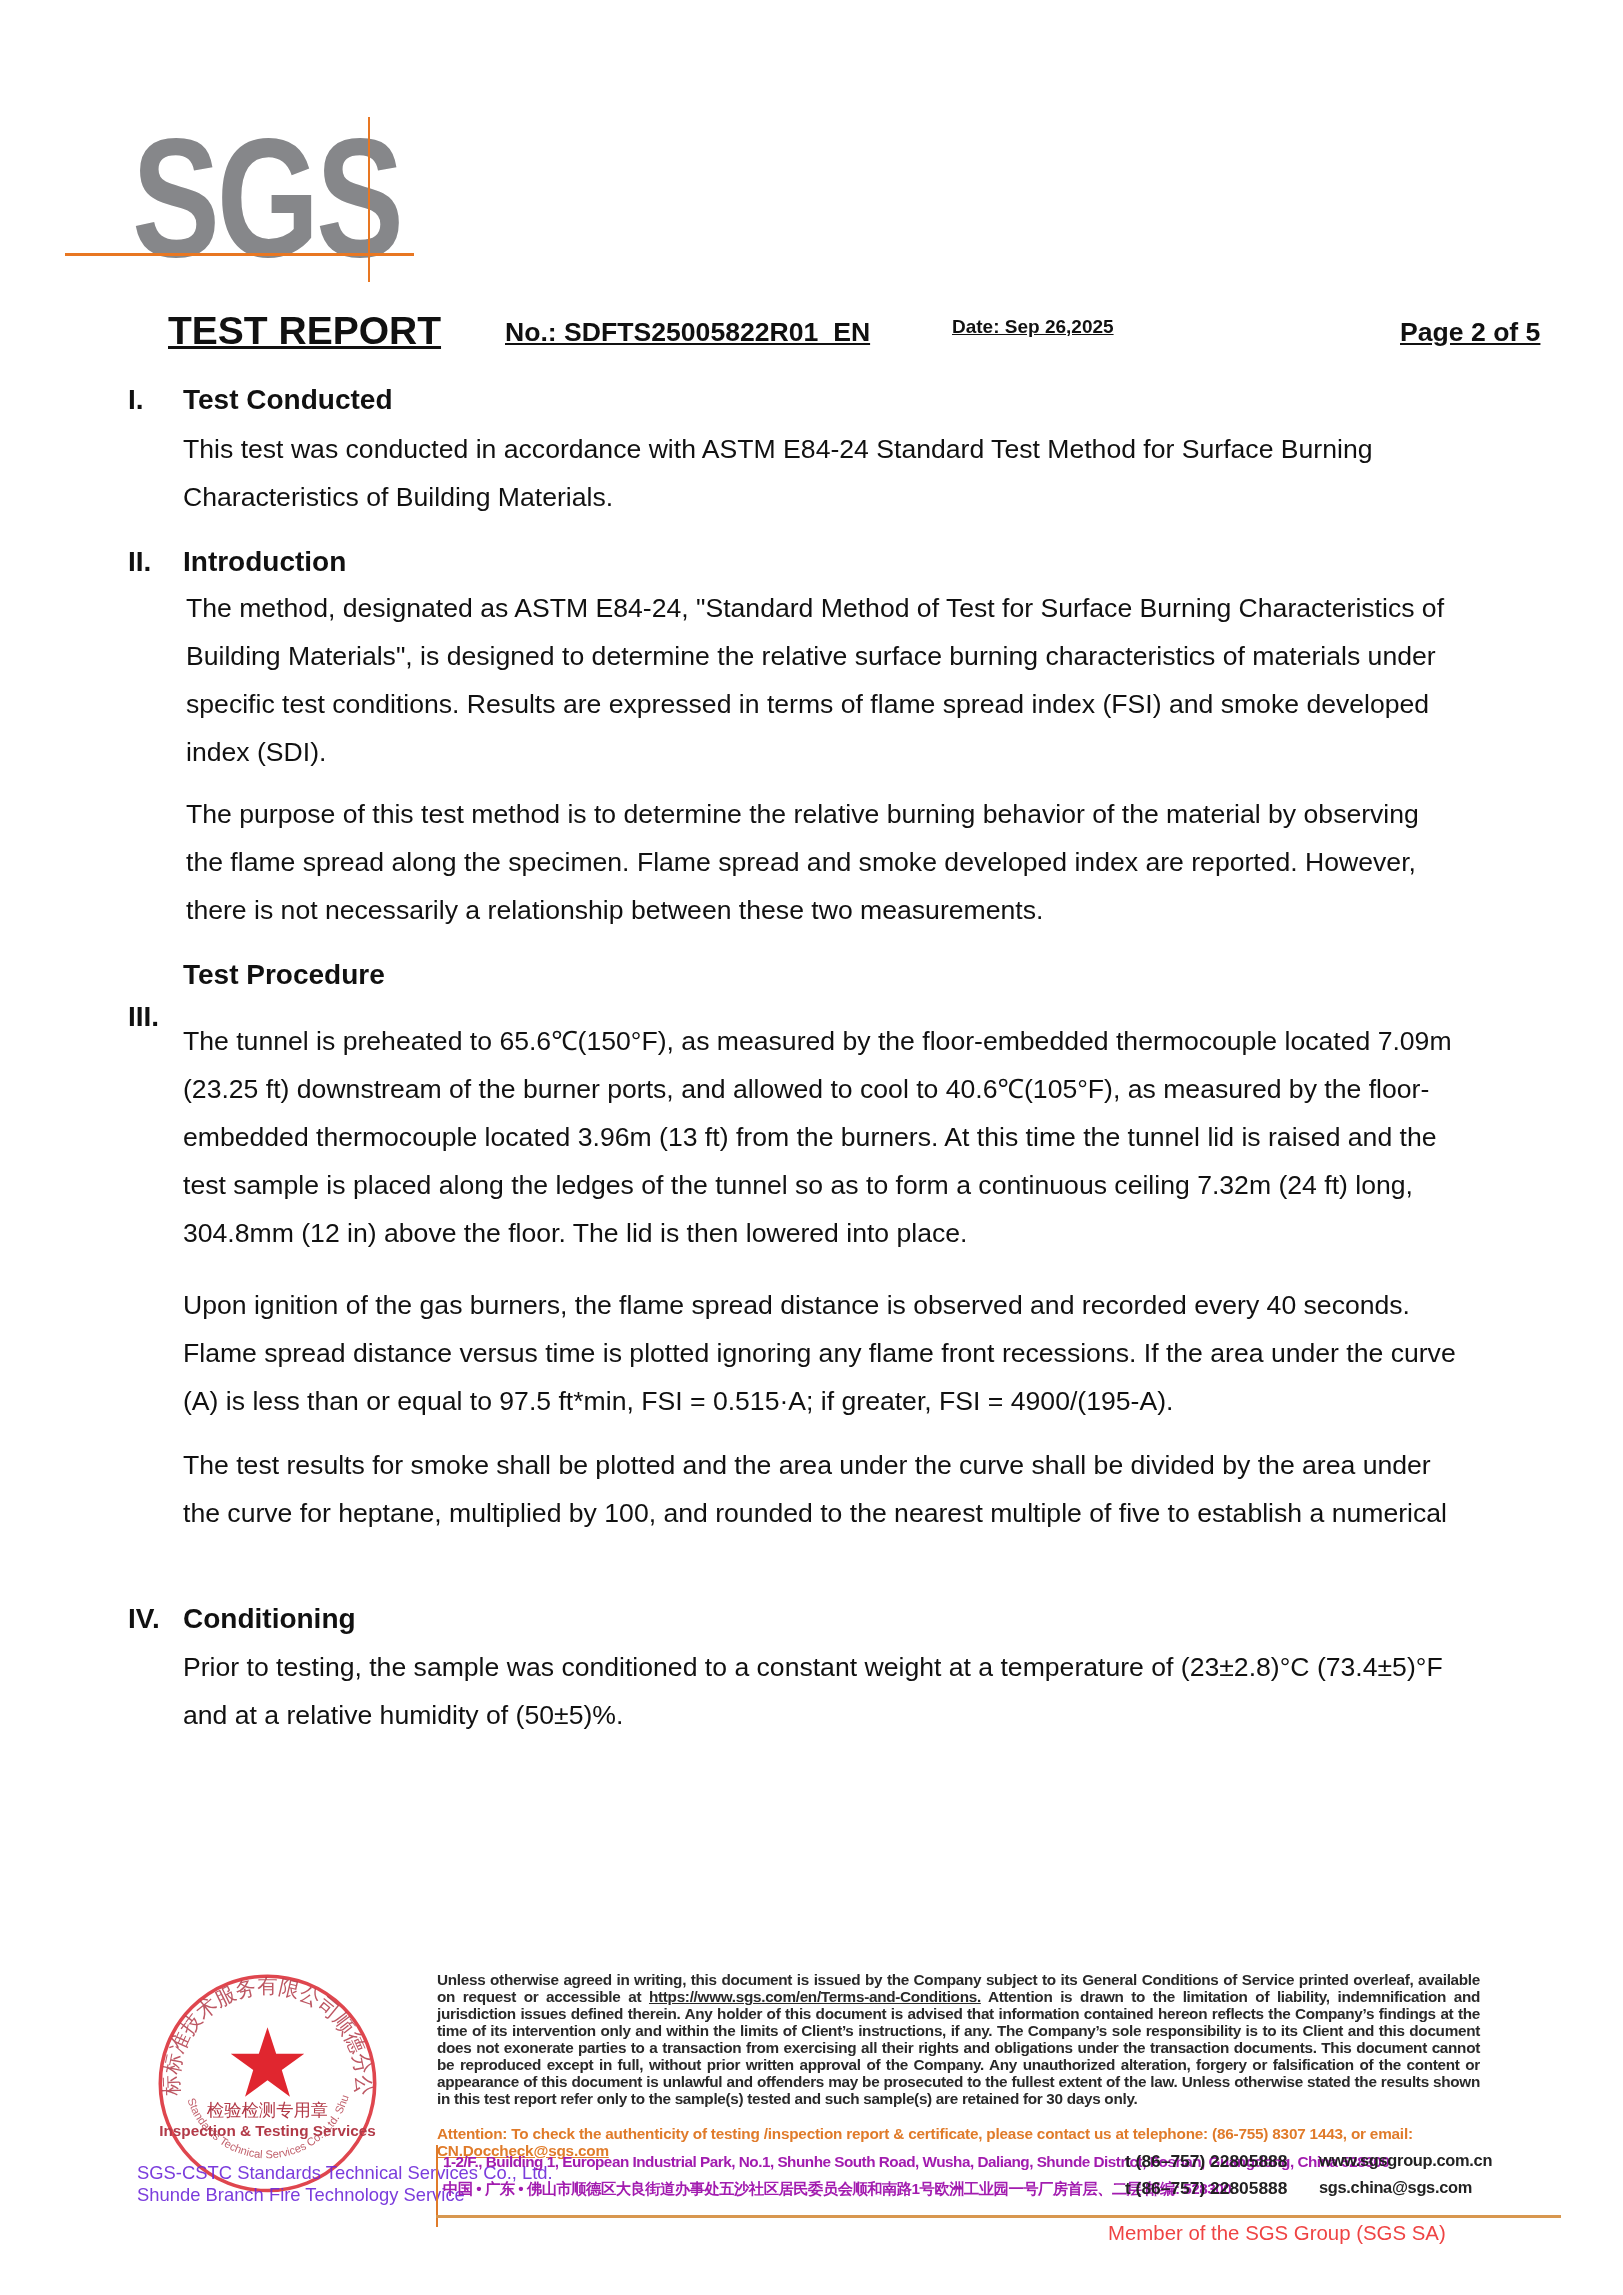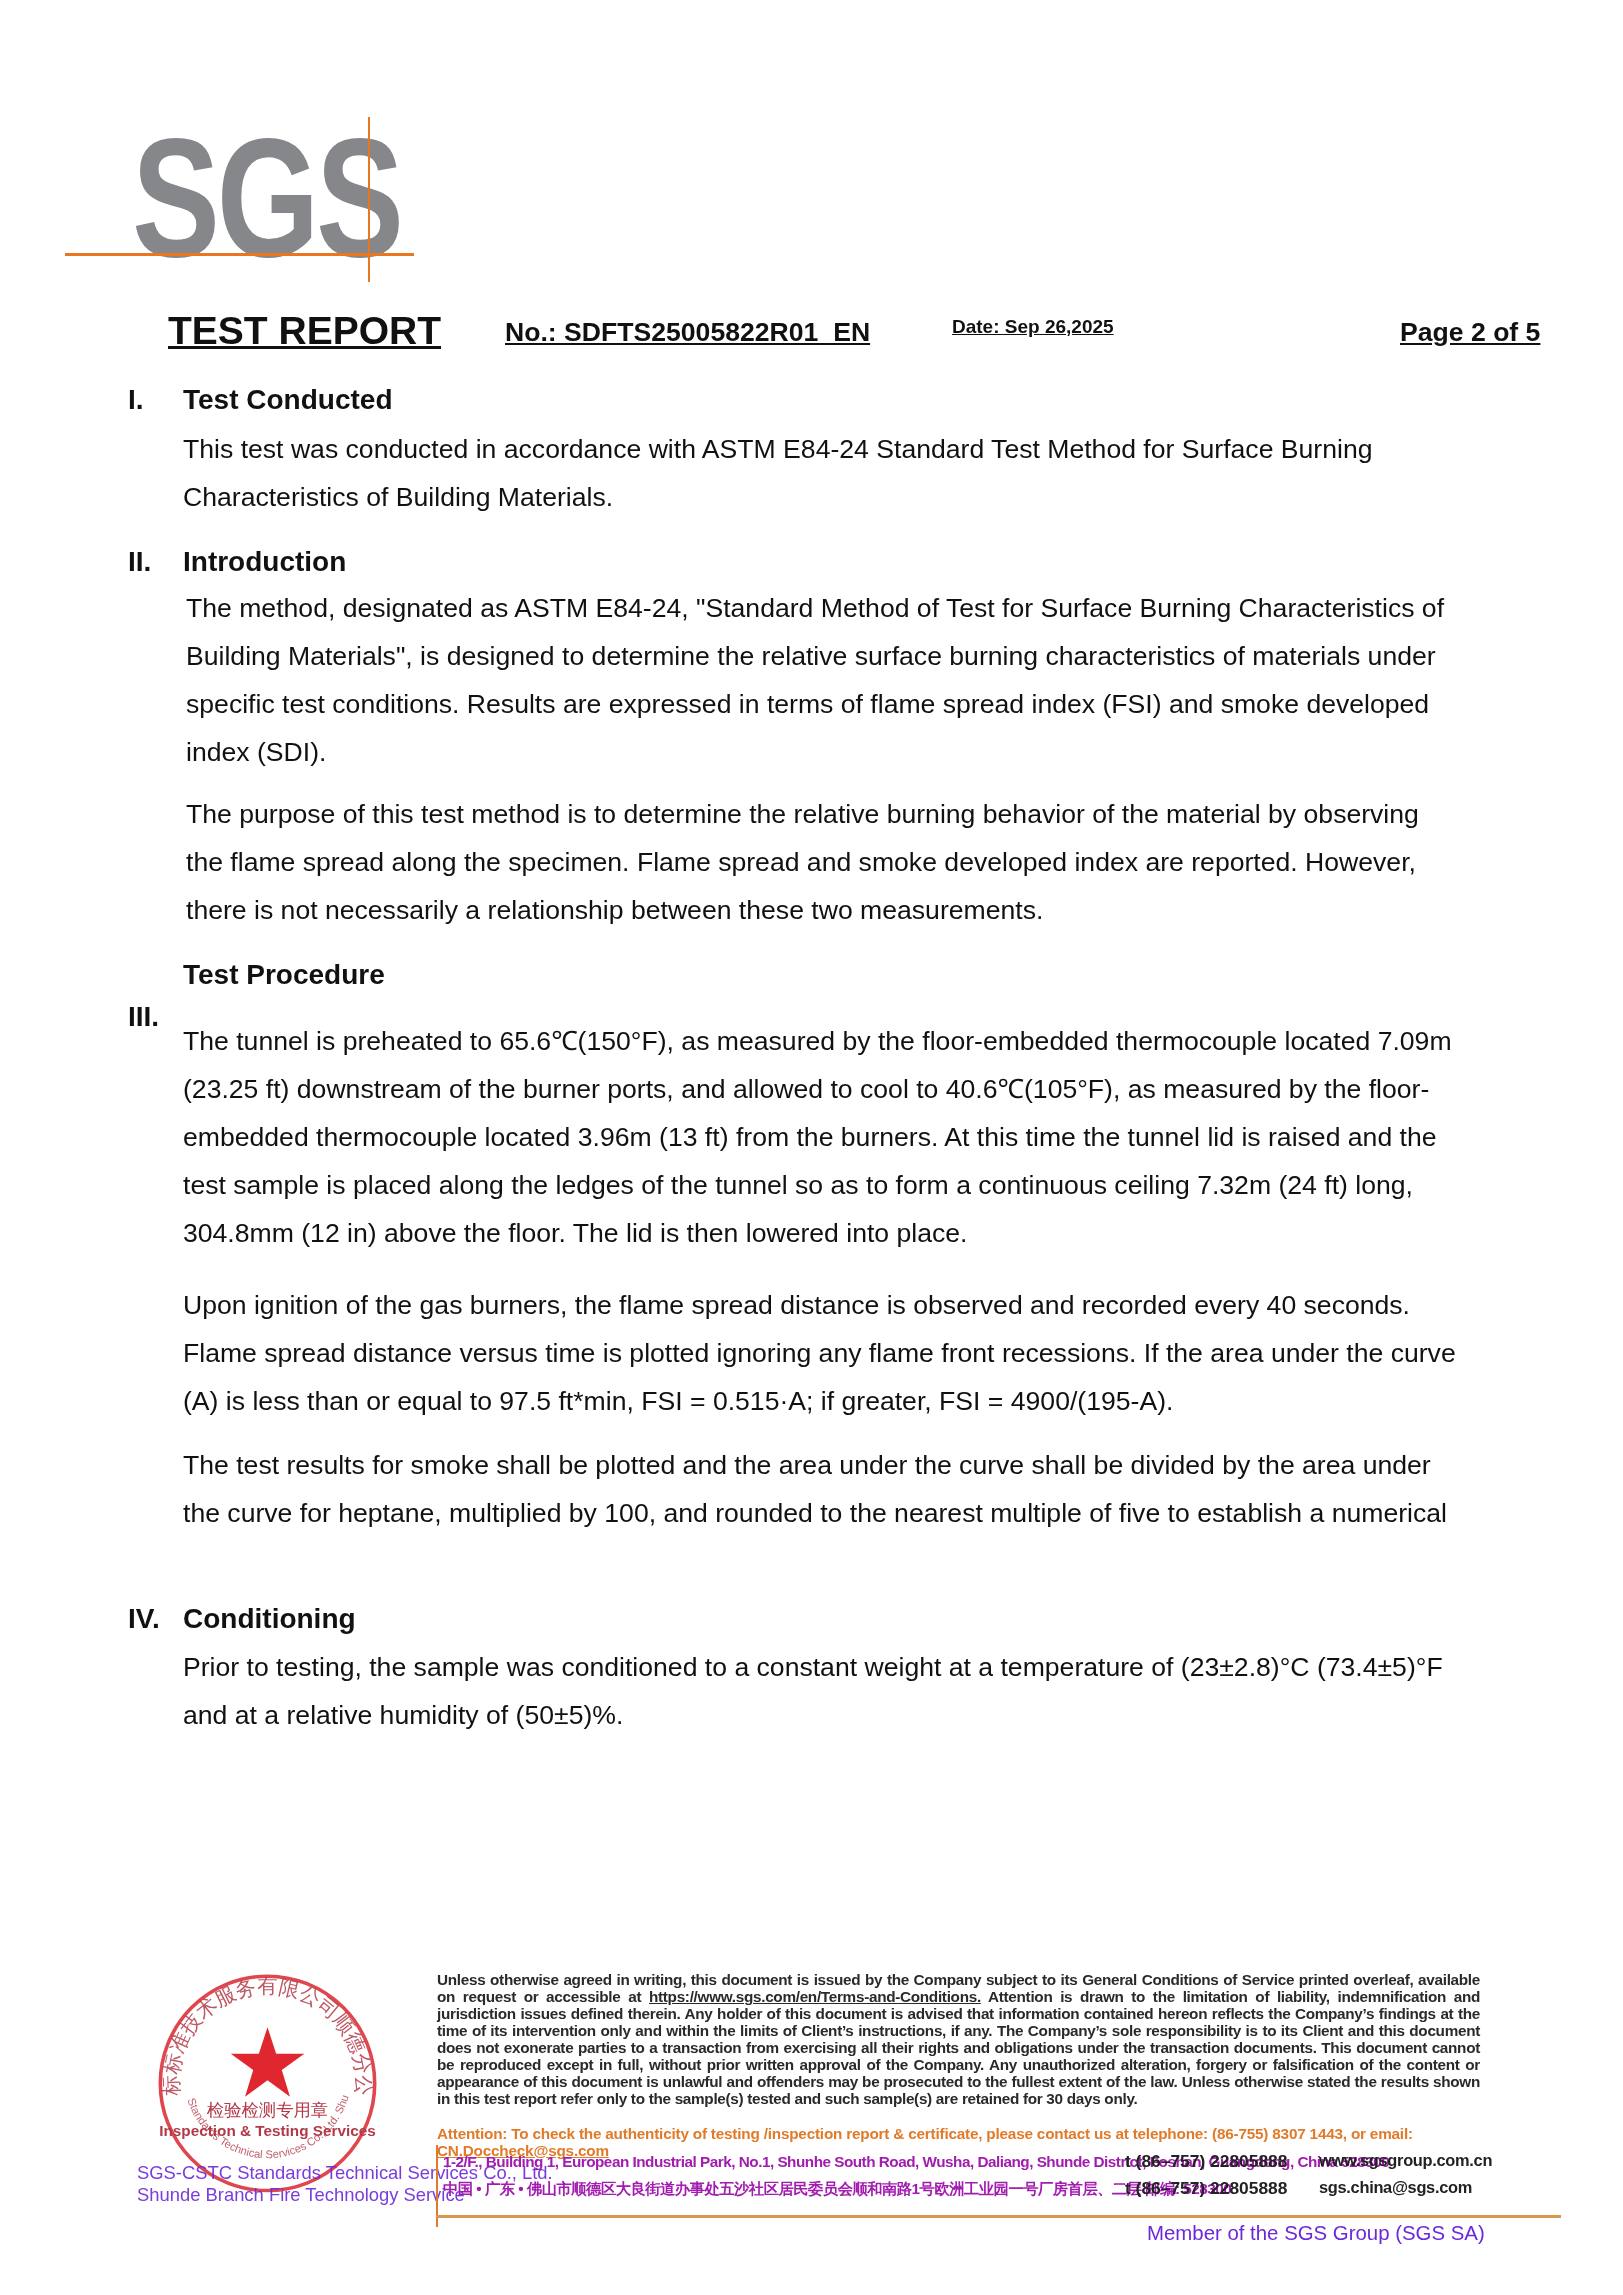--- a/index.html
+++ b/index.html
@@ -30,21 +30,21 @@
                 color:#2a2a2a; text-align:justify; letter-spacing:-0.3px; }
   .disclaimer a { color:#2a2a2a; text-decoration:underline; }
   .attention { left:437px; top:2125px; width:1043px; font-size:15.3px; line-height:17px; font-weight:bold;
                color:#e07b2a; letter-spacing:-0.2px; }
   .attention a { color:#e07b2a; text-decoration:underline; }
   .addr-row { left:443px; font-size:15.3px; font-weight:bold; color:#a21caf; white-space:nowrap; letter-spacing:-0.5px; }
   .addr-phone { left:1125px; font-size:17.4px; font-weight:bold; color:#222; white-space:nowrap; }
   .addr-web { left:1319px; font-size:16.4px; font-weight:bold; color:#222; white-space:nowrap; letter-spacing:-0.3px; }
   .footer-vline { left:436px; top:2145px; width:2px; height:82px; background:#e07b2a; }
   .footer-hline { left:436px; top:2215px; width:1125px; height:3.1px; background:#d8974f; }
-  .member { left:1147px; top:2222px; font-size:20.4px; color:#6d28d9; white-space:nowrap; }
+  .member { left:1108px; top:2222px; font-size:20.4px; color:#ef4444; white-space:nowrap; }
 </style>
 </head>
 <body>
 
 <div class="abs logo-text">SGS</div>
 <div class="abs logo-hline"></div>
 <div class="abs logo-vline"></div>
 
 <div class="abs hdr hdr-title">TEST REPORT</div>
 <div class="abs hdr hdr-no">No.: SDFTS25005822R01_EN</div>

